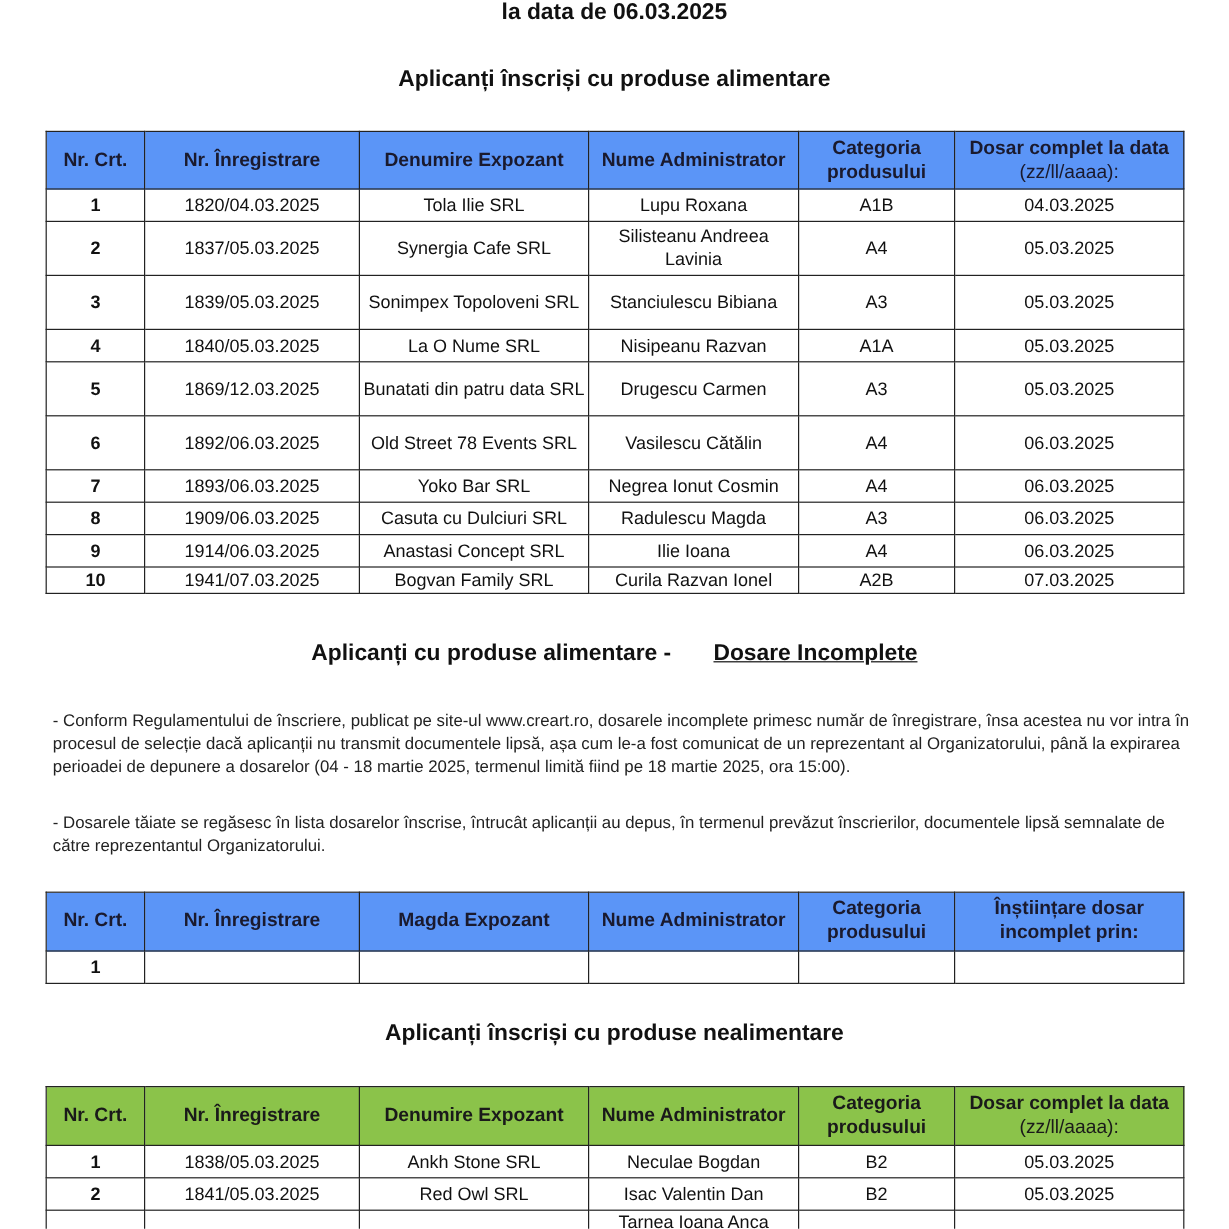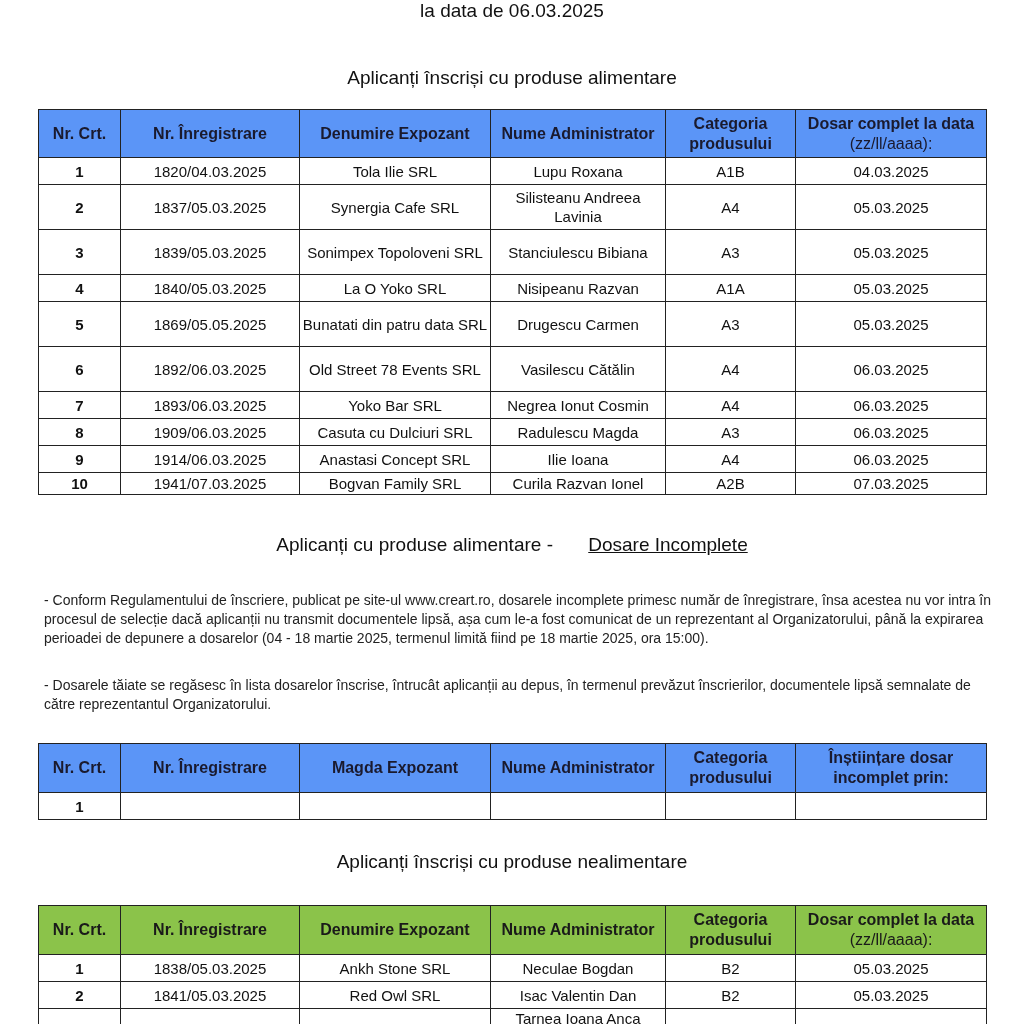--- a/index.html
+++ b/index.html
@@ -2,21 +2,21 @@
 <html><head>
 <meta charset="utf-8">
 <style>
   html, body { margin: 0; padding: 0; background: #ffffff; }
   body {
     width: 1024px; height: 1024px; overflow: hidden; position: relative;
     font-family: "Liberation Sans", sans-serif; color: #111;
   }
   .title {
     position: absolute; left: 0; width: 1024px; text-align: center;
-    font-weight: normal; font-size: 19px; color: #111;
+    font-weight: bold; font-size: 19px; color: #111;
   }
   .tbl {
     position: absolute; left: 38px; width: 948px;
     border-collapse: collapse; table-layout: fixed;
     font-size: 15px;
   }
   .tbl th, .tbl td {
     border: 1.5px solid #222; text-align: center; vertical-align: middle;
     padding: 0 2px; line-height: 19px;
   }
@@ -28,21 +28,21 @@
   .para {
     position: absolute; left: 44px; width: 950px; font-size: 14px; line-height: 19px; color: #222;
   }
   .u { text-decoration: underline; padding-left: 30px; }
 </style>
 </head>
 <body>
 
 <div class="title" style="top:0px;">la data de 06.03.2025</div>
 
-<div class="title" style="top:56px;margin-top:11px;">Aplicanți înscriși cu produse alimentare</div>
+<div class="title" style="top:56px;">Aplicanți înscriși cu produse alimentare</div>
 
 <table class="tbl blue" style="top:109px;">
   <colgroup>
     <col style="width:82px">
       <col style="width:179px">
       <col style="width:191px">
       <col style="width:175px">
       <col style="width:130px">
       <col style="width:191px">
   </colgroup>
@@ -77,28 +77,28 @@
       <td class="num">3</td>
       <td>1839/05.03.2025</td>
       <td>Sonimpex Topoloveni SRL</td>
       <td>Stanciulescu Bibiana</td>
       <td>A3</td>
       <td>05.03.2025</td>
     </tr>
     <tr style="height:27px">
       <td class="num">4</td>
       <td>1840/05.03.2025</td>
-      <td>La O Yoko SRL</td>
+      <td>La O Nume SRL</td>
       <td>Nisipeanu Razvan</td>
       <td>A1A</td>
       <td>05.03.2025</td>
     </tr>
     <tr style="height:45px">
       <td class="num">5</td>
-      <td>1869/05.05.2025</td>
+      <td>1869/12.03.2025</td>
       <td>Bunatati din patru data SRL</td>
       <td>Drugescu Carmen</td>
       <td>A3</td>
       <td>05.03.2025</td>
     </tr>
     <tr style="height:45px">
       <td class="num">6</td>
       <td>1892/06.03.2025</td>
       <td>Old Street 78 Events SRL</td>
       <td>Vasilescu Cătălin</td>

